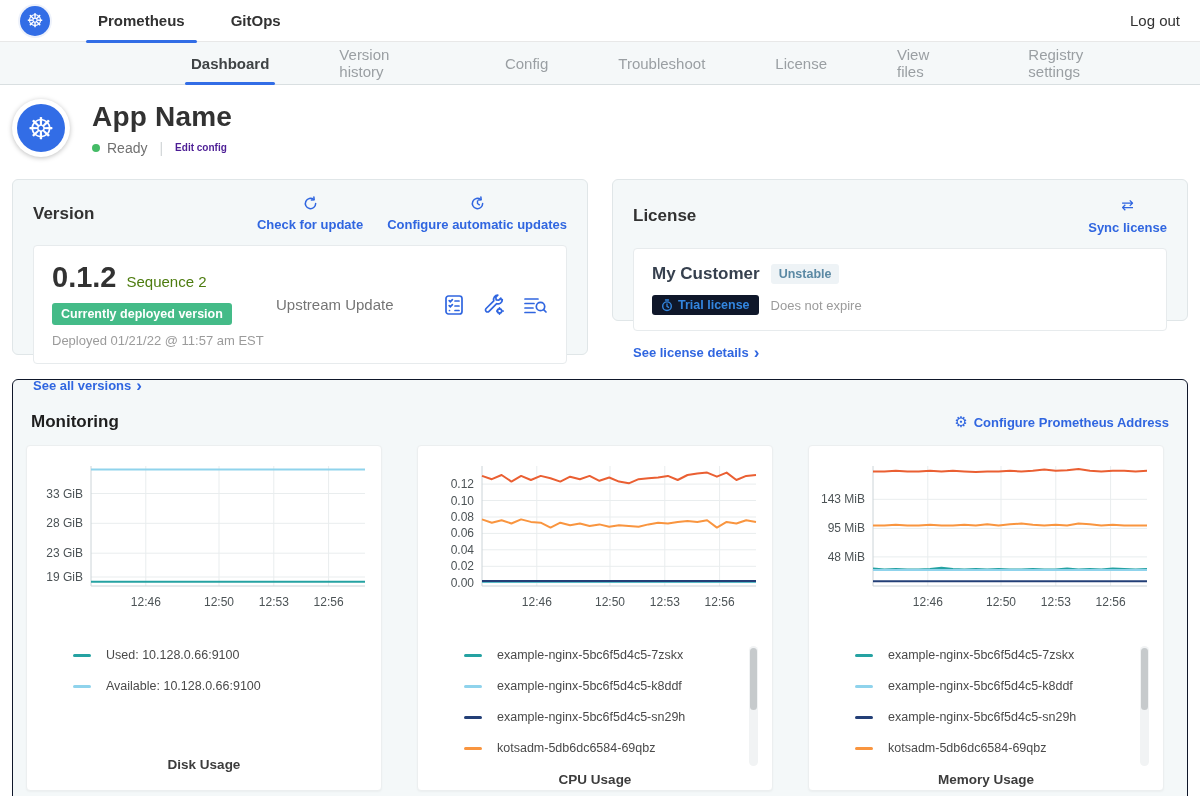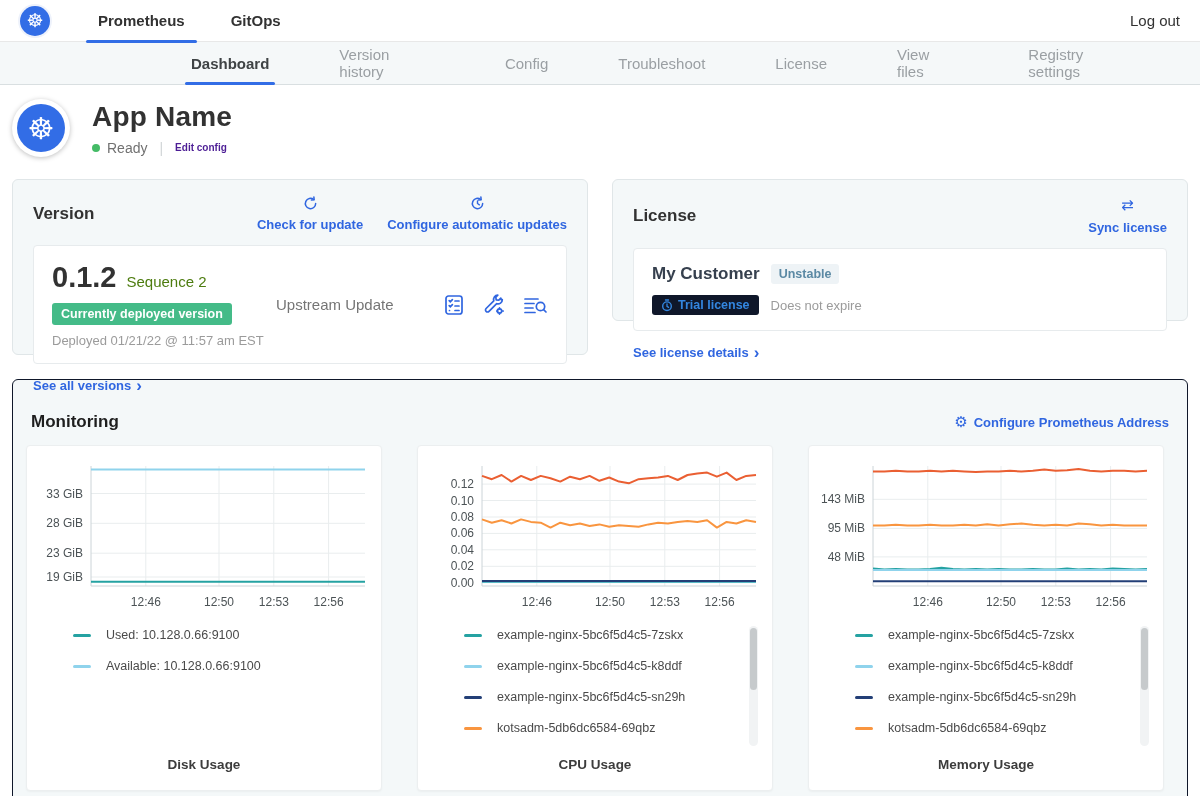--- a/index.html
+++ b/index.html
@@ -84,21 +84,21 @@
     border-radius:6px; padding:32px 13px 20px; }
   .mon-head { display:flex; align-items:center; margin-bottom:13px; padding:0 5px; }
   .mon-title { flex:1; font-size:17px; font-weight:bold; color:#1e1e1e; }
   .mon-config { display:flex; align-items:center; gap:6px; color:#3066e0;
     font-size:13px; font-weight:bold; cursor:pointer; }
   .gear-glyph { font-size:15px; font-weight:normal; }
   .charts-row { display:flex; gap:35px; }
   .chart-card { width:356px; height:346px; background:#fff; border:1px solid #eceff0;
     border-radius:4px; box-shadow:0 1px 2px rgba(0,0,0,.04); padding:12px 12px 14px;
     display:flex; flex-direction:column; }
-  .legend-wrap { position:relative; margin-top:12px; padding:0 26px 0 34px; }
+  .legend-wrap { position:relative; margin-top:32px; padding:0 26px 0 34px; }
   .legend-row { display:flex; align-items:center; margin-bottom:17px; }
   .dash { width:18px; height:3px; border-radius:2px; margin-right:15px; flex:none; }
   .legend-label { font-size:12.5px; color:#4a4a4a; }
   .scroll-track { position:absolute; top:-2px; right:2px; width:9px; height:120px;
     background:#f1f3f4; border-radius:5px; }
   .scroll-thumb { position:absolute; top:2px; left:1px; width:7px; height:62px;
     background:#c6cacc; border-radius:4px; cursor:grab; }
   .chart-title { margin-top:auto; text-align:center; font-size:13.5px; font-weight:bold;
     color:#3c3c3c; padding-bottom:4px; }
   svg text { font-family:"Liberation Sans", sans-serif; }

